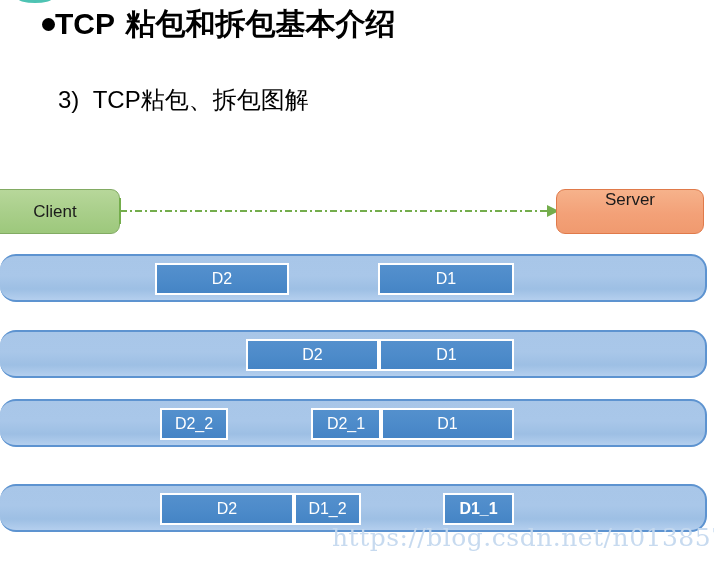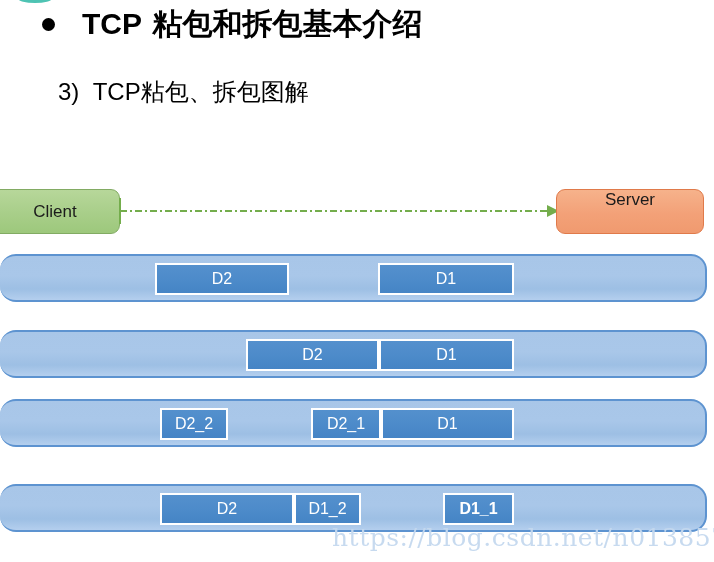--- a/index.html
+++ b/index.html
@@ -39,38 +39,37 @@
   }
   #title-bullet {
     width: 13px;
     height: 13px;
     border-radius: 50%;
     background: #000000;
     margin-left: 42px;
     flex: 0 0 auto;
   }
   #title-text {
-    margin-left: 27px;
     font-size: 30px;
     font-weight: bold;
     color: #000000;
     letter-spacing: 0px;
     white-space: nowrap;
     font-family: "Liberation Sans", "DejaVu Sans", sans-serif;
   }
   #title-text .cjk {
     font-family: "DejaVu Serif", "Liberation Serif", serif;
     font-weight: bold;
   }
 
   
   #subtitle {
     position: absolute;
     left: 58px;
-    top: 76px;
+    top: 84px;
     font-size: 24px;
     color: #000000;
     white-space: nowrap;
     font-family: "Liberation Sans", sans-serif;
   }
   #subtitle .cjk {
     font-family: "DejaVu Serif", "Liberation Serif", serif;
   }
 
   

